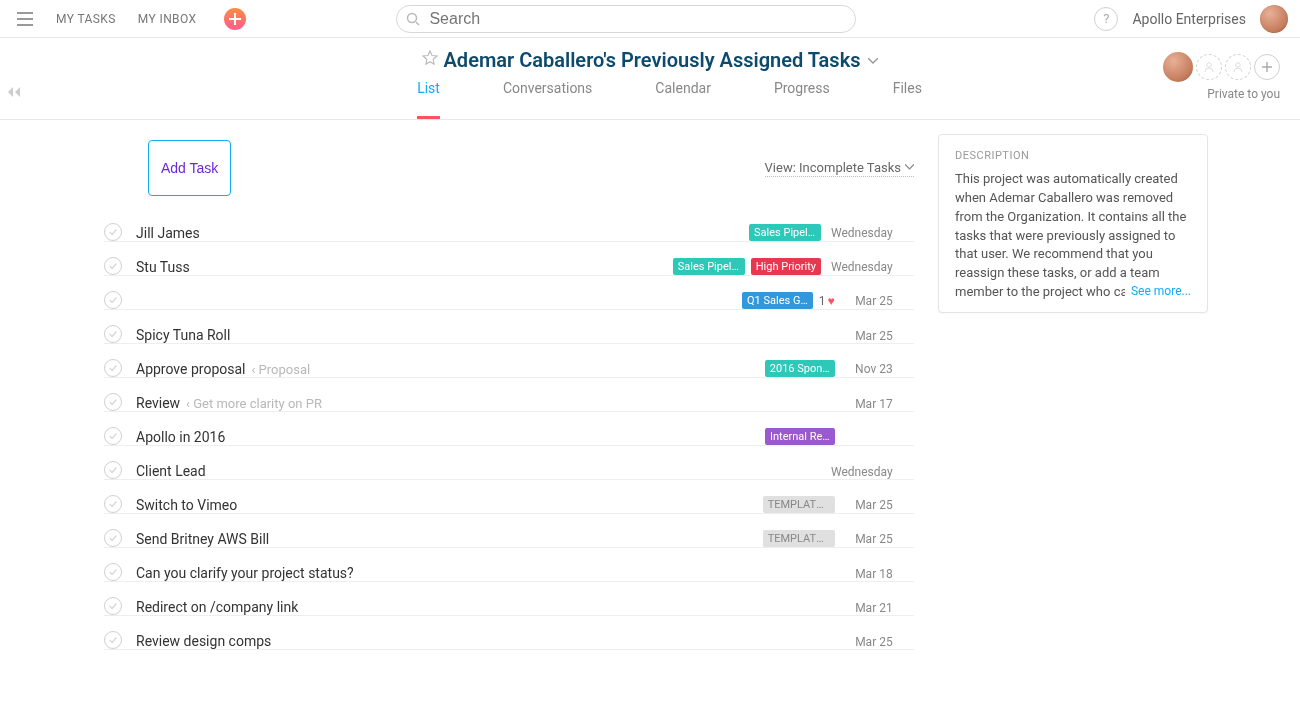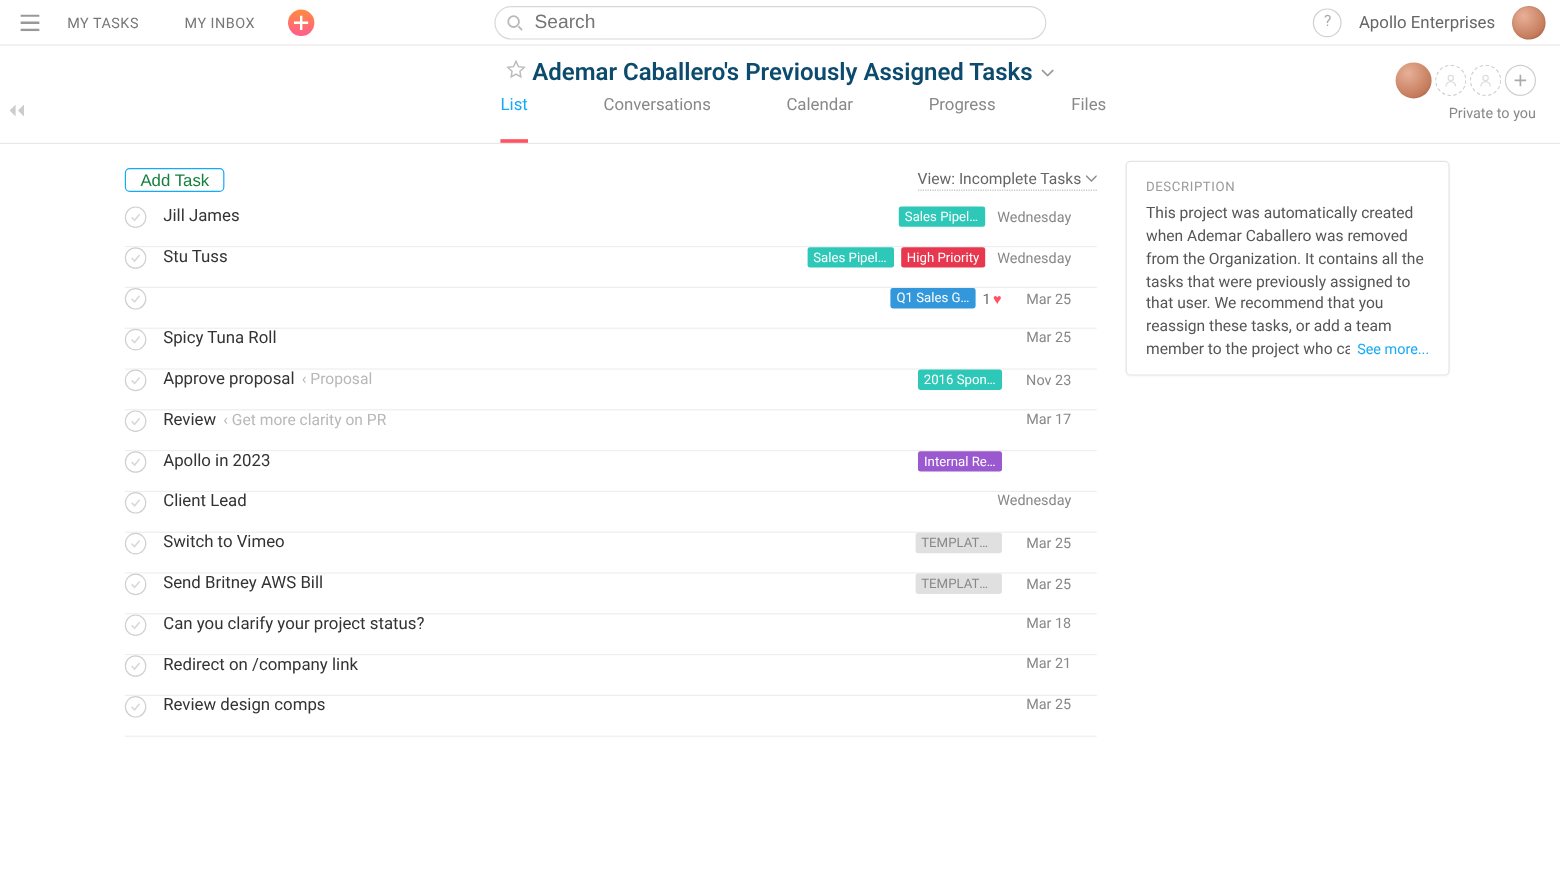--- a/index.html
+++ b/index.html
@@ -1,21 +1,21 @@
 <!DOCTYPE html>
 <html><head>
 <meta charset="utf-8">
 <style>
   * { box-sizing: border-box; margin: 0; padding: 0; }
   body { font-family: -apple-system, BlinkMacSystemFont, "Segoe UI", Roboto, Helvetica, Arial, sans-serif; background: #fff; color: #333; width: 1300px; height: 728px; overflow: hidden; }
   
   
   .topbar { height: 38px; border-bottom: 1px solid #e8e8e8; display: flex; align-items: center; padding: 0 12px; }
   .hamburger { width: 26px; height: 26px; display:flex; align-items:center; justify-content:center; color:#999; margin-right: 18px; cursor:pointer;}
-  .nav-links { display:flex; gap: 38px; font-size: 12px; color:#777; letter-spacing: 0.4px;}
+  .nav-links { display:flex; gap: 22px; font-size: 12px; color:#777; letter-spacing: 0.4px;}
   .nav-links span { cursor:pointer; }
   .plus-btn { width: 22px; height: 22px; border-radius: 50%; background: linear-gradient(180deg,#ff8b3e,#ff5d8f); display:flex; align-items:center; justify-content:center; color:#fff; font-size:16px; margin-left: 28px; cursor:pointer;}
   .search-wrap { flex:0 0 auto; margin-left: 150px; position:relative;}
   .search-input { width: 460px; height: 28px; border:1px solid #d8d8d8; border-radius: 14px; padding: 0 14px 0 32px; font-size: 16px; color:#444; outline:none;}
   .search-icon { position:absolute; left:10px; top:6px; color:#b9b9b9;}
   .top-right { margin-left:auto; display:flex; align-items:center; gap:14px;}
   .help-circle { width:24px; height:24px; border:1px solid #d0d0d0; border-radius:50%; display:flex; align-items:center; justify-content:center; color:#aaa; font-size:13px; cursor:pointer;}
   .workspace-name { font-size:14px; color:#666; cursor:pointer;}
   .avatar { width:28px; height:28px; border-radius:50%; background: radial-gradient(circle at 35% 30%, #e8b098, #c47a5a 70%, #7a4a34); cursor:pointer; box-shadow: inset 0 0 0 1px rgba(0,0,0,0.05);}
   
@@ -36,25 +36,25 @@
   .add-collab { width:26px; height:26px; border-radius:50%; border:1px solid #d0d0d0; display:flex; align-items:center; justify-content:center; color:#aaa; cursor:pointer;}
   .private-text { font-size:12px; color:#888; }
   .sidebar-toggle { position:absolute; left: 8px; top: 48px; color:#ccc; cursor:pointer; font-size:12px;}
   
   
   .content { display:flex; padding: 14px 18px 0 104px; gap:24px;}
   .main-col { flex:1; max-width: 810px;}
   .side-col { width: 270px;}
   
   .list-toolbar { display:flex; align-items:center; justify-content:space-between; padding: 6px 0 12px 0;}
-  .add-task-btn { border:1px solid #14aaf5; color:#15803d; background:#fff; border-radius:4px; padding:1px 12px; font-size:14px; cursor:pointer;}
+  .add-task-btn { border:1px solid #14aaf5; color:#6d28d9; background:#fff; border-radius:4px; padding:19px 12px; font-size:14px; cursor:pointer;margin-left:44px;}
   .view-selector { font-size:13px; color:#666; border-bottom:1px dotted #bbb; padding-bottom:1px; cursor:pointer; display:flex; align-items:center; gap:4px;}
   
   .task-list { }
-  .task-row { display:flex; align-items:flex-start; border-bottom:1px solid #eee; height:34px; padding: 0 6px 0 0; cursor:pointer; position:relative;}
+  .task-row { display:flex; align-items:flex-end; border-bottom:1px solid #eee; height:34px; padding: 0 6px 0 0; cursor:pointer; position:relative;}
   .complete-circle { width:18px; height:18px; border:1px solid #d0d0d0; border-radius:50%; margin: 0 14px 0 0; display:flex; align-items:center; justify-content:center; color:#d8d8d8; flex-shrink:0;}
   .complete-circle svg { width:10px; height:10px; }
   .task-name { font-size:14px; color:#333; flex-grow:1; white-space:nowrap; overflow:hidden; text-overflow:ellipsis;}
   .task-subtext { font-size:13px; color:#b8b8b8; margin-left:6px; }
   .task-right { display:flex; align-items:center; gap:6px; margin-left:auto;}
   .tag { font-size:11px; color:#fff; padding:2px 5px; border-radius:2px; white-space:nowrap; max-width:72px; overflow:hidden; text-overflow:ellipsis;}
   .tag.teal { background:#2ec8b8; }
   .tag.red { background:#e8384f; }
   .tag.blue { background:#3398db; }
   .tag.purple { background:#9b59d0; }
@@ -245,21 +245,21 @@
             <span class="due-date">Mar 17</span>
             <span class="row-caret">›</span>
           </span>
         </div>
         <div class="task-row">
           <span class="complete-circle">
             <svg viewBox="0 0 12 12">
               <path d="M2 6l3 3 5-6" stroke="#d8d8d8" stroke-width="1.6" fill="none"></path>
             </svg>
           </span>
-          <span class="task-name">Apollo in 2023</span>
+          <span class="task-name">Apollo in 2016</span>
           <span class="task-right">
             <span class="tag purple">Internal Re…</span>
             <span class="due-date"></span>
             <span class="row-caret">›</span>
           </span>
         </div>
         <div class="task-row">
           <span class="complete-circle">
             <svg viewBox="0 0 12 12">
               <path d="M2 6l3 3 5-6" stroke="#d8d8d8" stroke-width="1.6" fill="none"></path>

